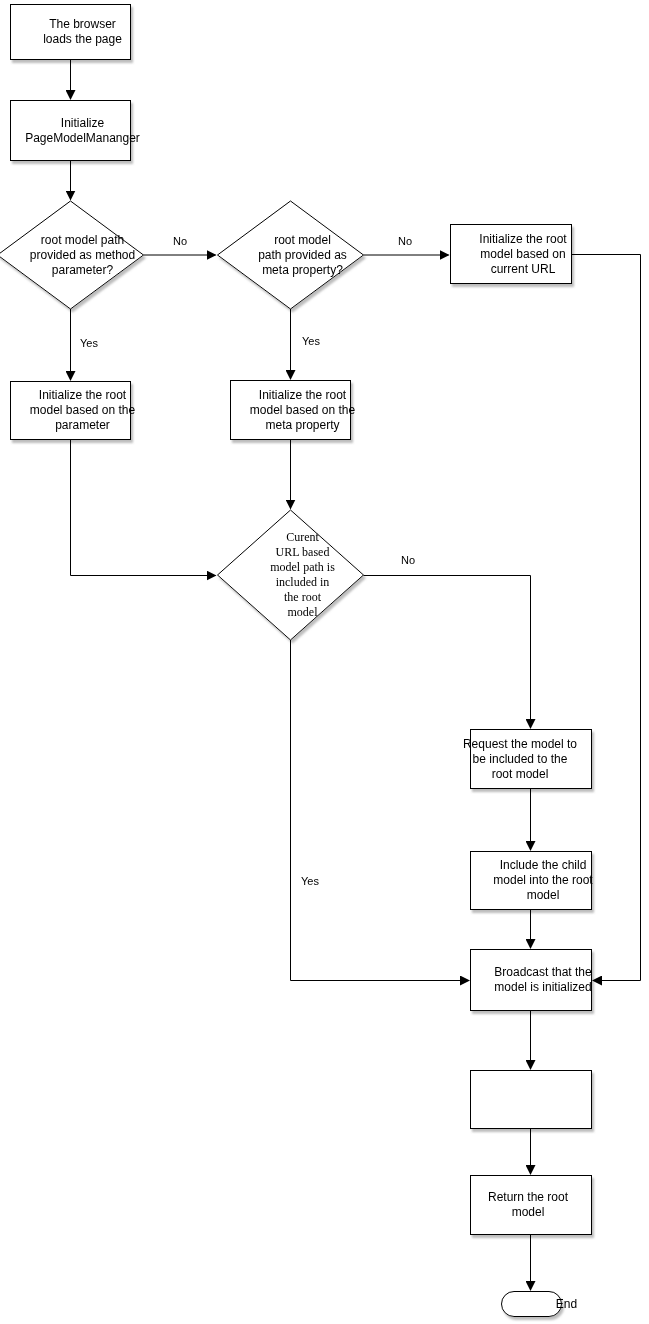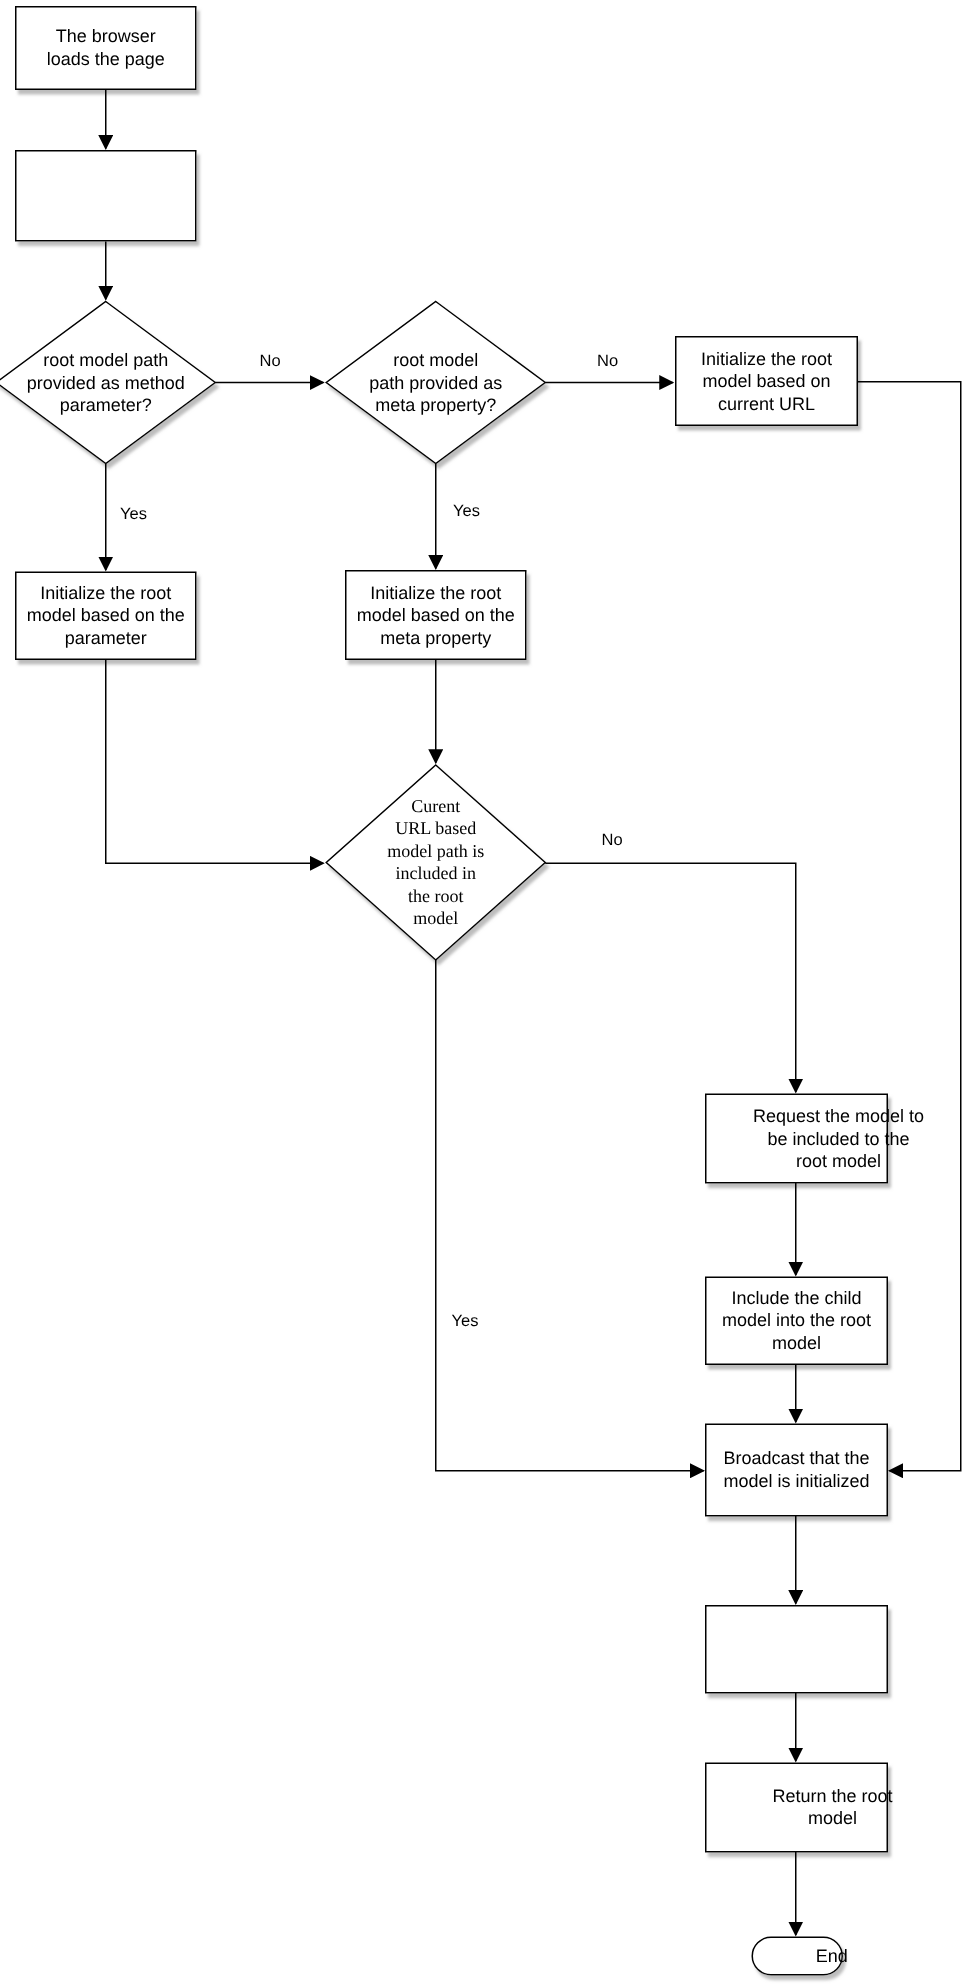--- a/index.html
+++ b/index.html
@@ -35,20 +35,21 @@
   .node-label {
     position: absolute;
     display: flex;
     align-items: center;
     justify-content: center;
     text-align: center;
     font-size: 12px;
     line-height: 15px;
     white-space: pre-line;
     pointer-events: none;
+    padding-left: 12px;
   }
   .edge-label {
     position: absolute;
     font-size: 11px;
     line-height: 14px;
     background: #ffffff;
     padding: 0 1px;
     pointer-events: none;
   }
 </style>
@@ -100,20 +101,22 @@
       <path class="edge" marker-end="url(#arrow)" d="M571.5,254.5 L640.5,254.5 L640.5,980.5 L593,980.5"></path>
       <path class="edge" marker-end="url(#arrow)" d="M530.5,1010.5 L530.5,1069"></path>
       <path class="edge" marker-end="url(#arrow)" d="M530.5,1128.5 L530.5,1174"></path>
       <path class="edge" marker-end="url(#arrow)" d="M530.5,1234.5 L530.5,1290"></path>
     </g>
   </svg>
 
   <div class="node-label" style="left:10px; top:4px; width:121px; height:56px;">The browser
 loads the page</div>
 
+  <div class="node-label" style="left:10px; top:100px; width:121px; height:61px;">Initialize
+PageModelMananger</div>
 
   <div class="node-label" style="left:-3px; top:201px; width:147px; height:108px;">root model path
 provided as method
 parameter?</div>
 
   <div class="node-label" style="left:217px; top:201px; width:147px; height:108px;">root model
 path provided as
 meta property?</div>
 
   <div class="node-label" style="left:450px; top:224px; width:122px; height:60px;">Initialize the root
@@ -128,33 +131,33 @@
 model based on the
 meta property</div>
 
   <div class="node-label" style="left:217px; top:510px; width:147px; height:130px;font-family:Liberation Serif, serif;">Curent
 URL based
 model path is
 included in
 the root
 model</div>
 
-  <div class="node-label" style="left:498px; top:729px; width:122px; height:60px;">Request the model to
+  <div class="node-label" style="left:447px; top:729px; width:122px; height:60px;">Request the model to
 be included to the
 root model</div>
 
   <div class="node-label" style="left:470px; top:851px; width:122px; height:59px;border-radius:19px;">Include the child
 model into the root
 model</div>
 
   <div class="node-label" style="left:470px; top:949px; width:122px; height:62px;">Broadcast that the
 model is initialized</div>
 
 
-  <div class="node-label" style="left:486px; top:1175px; width:138px; height:60px;">Return the root
+  <div class="node-label" style="left:447px; top:1175px; width:138px; height:60px;">Return the root
 model</div>
 
   <div class="node-label" style="left:524px; top:1291px; width:61px; height:26px;">End</div>
 
   <div class="edge-label" style="left:172px; top:234px;">No</div>
 
   <div class="edge-label" style="left:79px; top:336px;">Yes</div>
 
   <div class="edge-label" style="left:397px; top:234px;">No</div>
 

